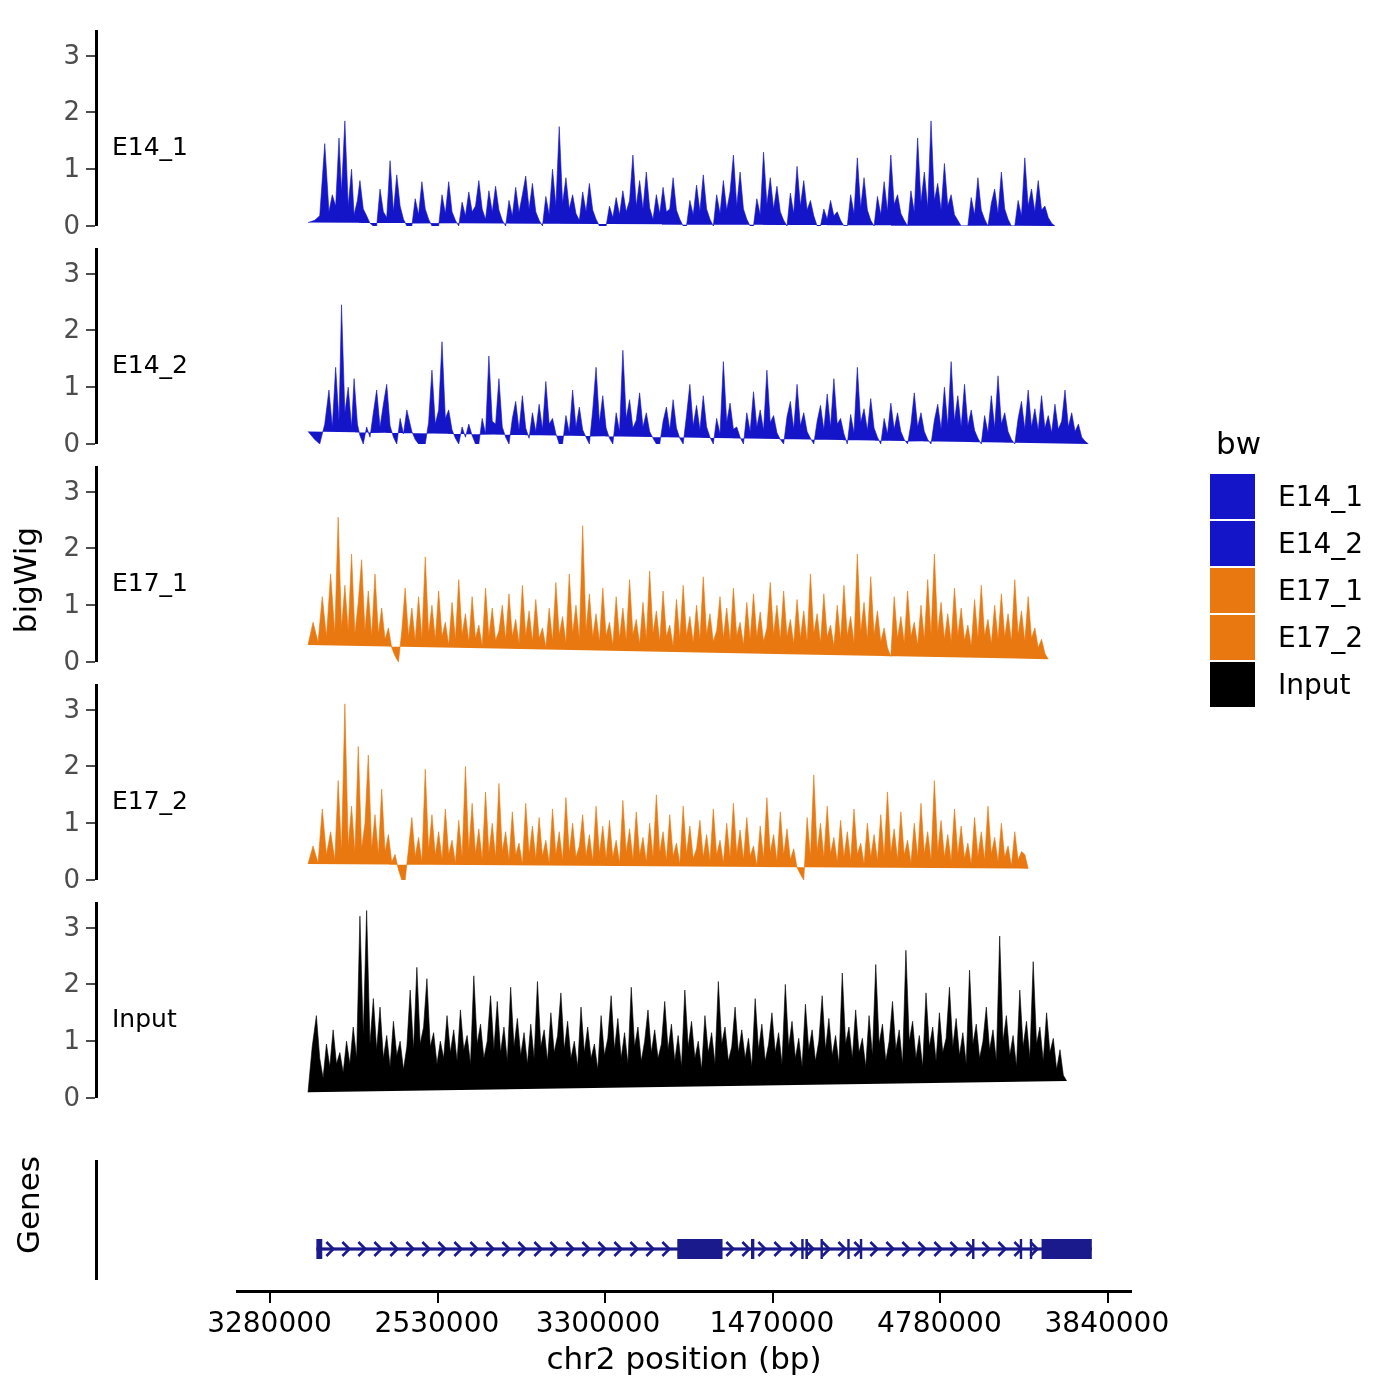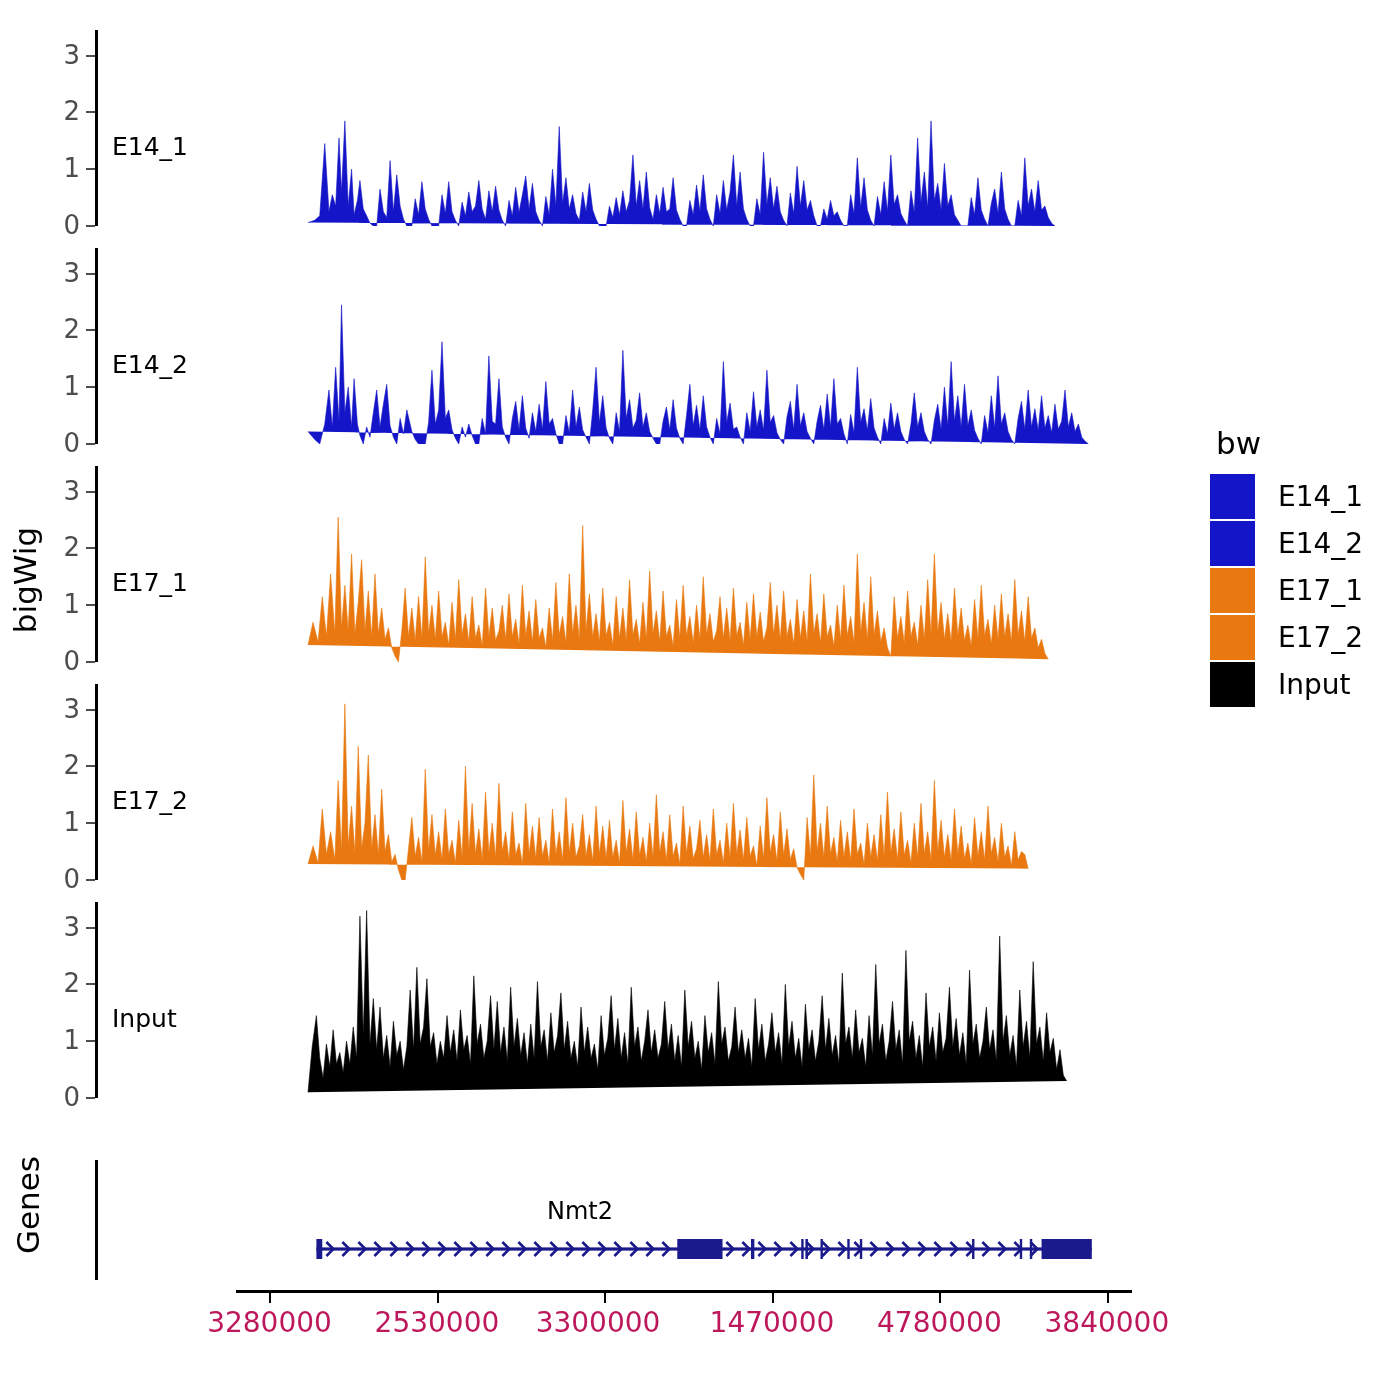--- a/index.html
+++ b/index.html
@@ -58,21 +58,21 @@
   }
   #gene-svg-wrap{position:absolute;left:236px;top:1225px;width:896px;height:48px;}
   #gene-svg-wrap svg{display:block;width:100%;height:100%;}
 
   
   #xaxis{position:absolute;left:236px;top:1290px;width:896px;height:1px;}
   #xaxis-line{position:absolute;left:0;top:0;width:896px;height:3px;background:#000;}
   .xtick{position:absolute;top:3px;width:2px;height:10px;background:#000;}
   .xticklab{
     position:absolute;top:16px;width:220px;margin-left:-110px;
-    text-align:center;font-size:28px;color:#be185d;white-space:nowrap;
+    text-align:center;font-size:28px;color:#000000;white-space:nowrap;
   }
   #xaxis-title{
     position:absolute;left:236px;top:1340px;width:896px;
     text-align:center;font-size:31px;color:#000;
   }
 
   
   #legend{position:absolute;left:1210px;top:428px;width:190px;}
   #legend-title{font-size:31px;color:#000;margin:0 0 14px 6px;line-height:1;}
   .legend-row{display:flex;align-items:center;height:47px;}
@@ -173,21 +173,20 @@
             <path d="M72.01 190.32 L76.20 144.87 L80.39 113.62 L83.74 156.23 L87.09 176.12 L90.44 142.03 L93.79 164.75 L97.14 127.83 L100.49 161.91 L103.84 150.55 L107.19 170.43 L110.53 139.19 L113.88 161.91 L117.23 124.99 L120.58 156.23 L123.93 14.20 L127.28 133.51 L130.63 8.52 L133.98 142.03 L137.33 96.58 L140.68 147.71 L144.03 105.10 L147.38 156.23 L150.73 133.51 L154.08 164.75 L157.43 119.30 L160.78 153.39 L164.13 139.19 L167.48 167.59 L170.83 144.87 L174.18 88.06 L177.53 147.71 L180.87 65.33 L184.22 142.03 L187.57 124.99 L190.92 76.70 L194.27 144.87 L197.62 130.67 L200.97 161.91 L204.32 139.19 L207.67 156.23 L211.02 113.62 L214.37 150.55 L217.72 127.83 L221.07 159.07 L224.42 107.94 L227.77 147.71 L231.12 133.51 L234.47 161.91 L237.82 73.86 L241.17 142.03 L244.52 122.14 L247.87 156.23 L251.21 139.19 L254.56 93.74 L257.91 147.71 L261.26 99.42 L264.61 150.55 L267.96 124.99 L271.31 159.07 L274.66 85.22 L278.01 144.87 L281.36 116.46 L284.71 153.39 L288.06 130.67 L291.41 161.91 L294.76 122.14 L298.11 156.23 L301.46 79.54 L304.81 144.87 L308.16 127.83 L311.51 159.07 L314.86 110.78 L318.21 150.55 L321.56 133.51 L324.90 90.90 L328.25 147.71 L331.60 119.30 L334.95 156.23 L338.30 139.19 L341.65 164.75 L345.00 105.10 L348.35 150.55 L351.70 124.99 L355.05 156.23 L358.40 142.03 L361.75 167.59 L365.10 113.62 L368.45 153.39 L371.80 136.35 L375.15 93.74 L378.50 147.71 L381.85 116.46 L385.20 156.23 L388.55 130.67 L391.90 161.91 L395.24 85.22 L398.59 144.87 L401.94 124.99 L405.29 159.07 L408.64 139.19 L411.99 107.94 L415.34 150.55 L418.69 127.83 L422.04 156.23 L425.39 142.03 L428.74 99.42 L432.09 147.71 L435.44 122.14 L438.79 159.07 L442.14 133.51 L445.49 164.75 L448.84 88.06 L452.19 144.87 L455.54 119.30 L458.89 156.23 L462.24 139.19 L465.59 167.59 L468.93 113.62 L472.28 150.55 L475.63 130.67 L478.98 161.91 L482.33 79.54 L485.68 142.03 L489.03 124.99 L492.38 159.07 L495.73 144.87 L499.08 105.10 L502.43 150.55 L505.78 127.83 L509.13 156.23 L512.48 136.35 L515.83 164.75 L519.18 96.58 L522.53 147.71 L525.88 122.14 L529.23 159.07 L532.58 142.03 L535.93 110.78 L539.27 150.55 L542.62 130.67 L545.97 161.91 L549.32 82.38 L552.67 144.87 L556.02 119.30 L559.37 156.23 L562.72 136.35 L566.07 164.75 L569.42 102.26 L572.77 147.71 L576.12 127.83 L579.47 159.07 L582.82 139.19 L586.17 93.74 L589.52 147.71 L592.87 116.46 L596.22 153.39 L599.57 133.51 L602.92 161.91 L606.27 71.01 L609.61 142.03 L612.96 124.99 L616.31 156.23 L619.66 107.94 L623.01 150.55 L626.36 136.35 L629.71 164.75 L633.06 113.62 L636.41 153.39 L639.76 62.49 L643.11 142.03 L646.46 122.14 L649.81 159.07 L653.16 139.19 L656.51 99.42 L659.86 147.71 L663.21 127.83 L666.56 161.91 L669.91 48.29 L673.26 139.19 L676.61 119.30 L679.96 156.23 L683.30 133.51 L686.65 164.75 L690.00 90.90 L693.35 144.87 L696.70 124.99 L700.05 159.07 L703.40 110.78 L706.75 150.55 L710.10 136.35 L713.45 85.22 L716.80 144.87 L720.15 116.46 L723.50 153.39 L726.85 130.67 L730.20 161.91 L733.55 68.17 L736.90 142.03 L740.25 122.14 L743.60 156.23 L746.95 139.19 L750.30 105.10 L753.64 147.71 L756.99 127.83 L760.34 159.07 L763.69 34.09 L767.04 139.19 L770.39 113.62 L773.74 153.39 L777.09 133.51 L780.44 164.75 L783.79 88.06 L787.14 144.87 L790.49 119.30 L793.84 156.23 L797.19 59.65 L800.54 142.03 L803.89 124.99 L807.24 159.07 L810.59 110.78 L813.94 150.55 L817.29 136.35 L820.64 167.59 L823.99 147.71 L827.33 173.28 L830.68 178.96 L834.03 NaN L837.38 NaN L840.73 NaN L844.08 NaN L847.43 NaN L850.78 NaN L854.13 NaN L854.13 196 L72.01 196 Z" fill="#000000" stroke="#000000" stroke-width="0.6"></path>
           </svg>
         </div>
       </div>
     </div>
 
   <div id="genes-panel">
     <div id="genes-axisline"></div>
   </div>
 
-  <div id="gene-name">Nmt2</div>
 
   <div id="gene-svg-wrap">
       <svg viewBox="0 0 896 48" preserveAspectRatio="none">
         <rect x="80.38878504672897" y="22.4" width="775.4168224299065" height="3.2" fill="#1a1a8c"></rect>
         <path d="M90.38878504672897 17 L97.38878504672897 24 L90.38878504672897 31" fill="none" stroke="#1a1a8c" stroke-width="2.6"></path>
         <path d="M106.38878504672897 17 L113.38878504672897 24 L106.38878504672897 31" fill="none" stroke="#1a1a8c" stroke-width="2.6"></path>
         <path d="M122.38878504672897 17 L129.38878504672897 24 L122.38878504672897 31" fill="none" stroke="#1a1a8c" stroke-width="2.6"></path>
         <path d="M138.38878504672897 17 L145.38878504672897 24 L138.38878504672897 31" fill="none" stroke="#1a1a8c" stroke-width="2.6"></path>
         <path d="M154.38878504672897 17 L161.38878504672897 24 L154.38878504672897 31" fill="none" stroke="#1a1a8c" stroke-width="2.6"></path>
         <path d="M170.38878504672897 17 L177.38878504672897 24 L170.38878504672897 31" fill="none" stroke="#1a1a8c" stroke-width="2.6"></path>
@@ -257,20 +256,21 @@
       <div class="xtick" style="left: 368.449px;"></div>
       <div class="xticklab" style="left: 362px;">3300000</div>
       <div class="xtick" style="left: 535.925px;"></div>
       <div class="xticklab" style="left: 535.925px;">1470000</div>
       <div class="xtick" style="left: 703.402px;"></div>
       <div class="xticklab" style="left: 703.402px;">4780000</div>
       <div class="xtick" style="left: 870.879px;"></div>
       <div class="xticklab" style="left: 870.879px;">3840000</div>
     </div>
 
+  <div id="xaxis-title">chr2 position (bp)</div>
 
   <div id="legend">
     <div id="legend-title">bw</div>
     <div id="legend-items">
         <div class="legend-row">
           <div class="legend-key" style="background: rgb(20, 20, 200);"></div>
           <div class="legend-lab">E14_1</div>
         </div>
         <div class="legend-row">
           <div class="legend-key" style="background: rgb(20, 20, 200);"></div>

